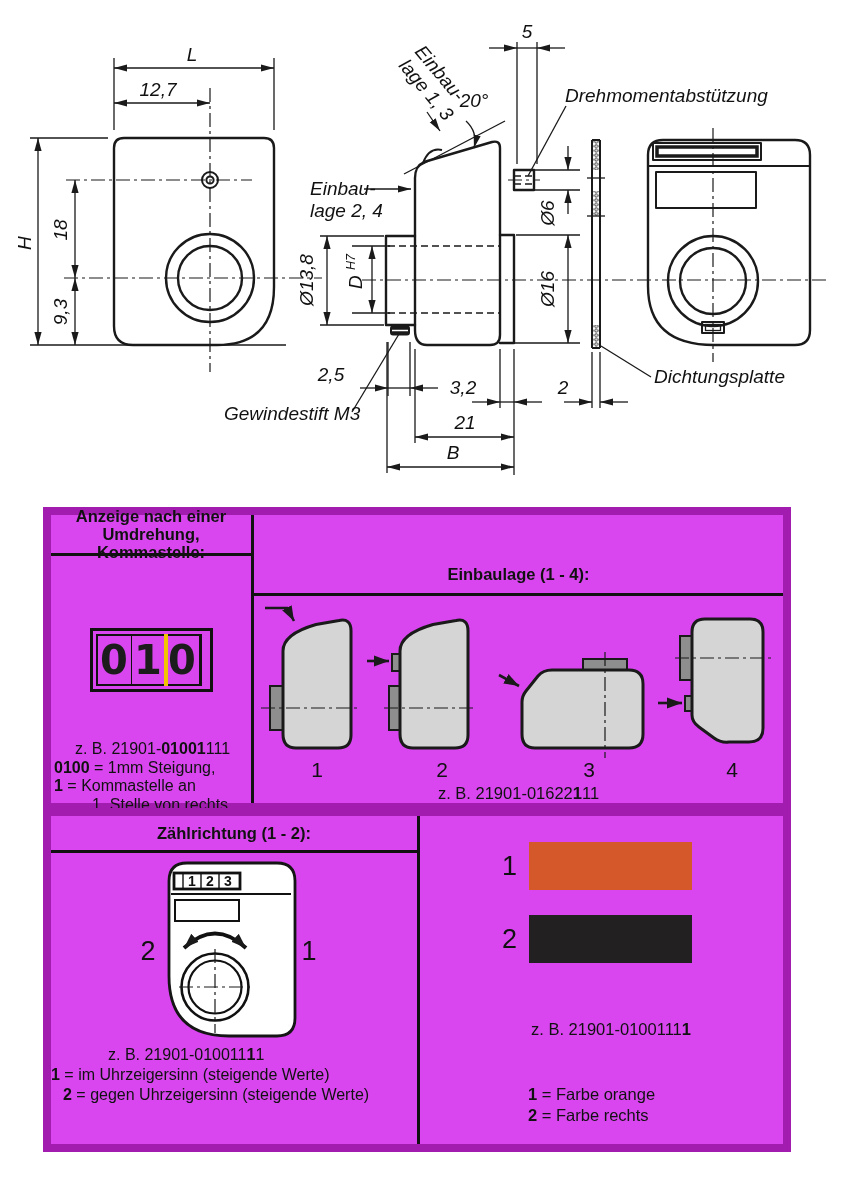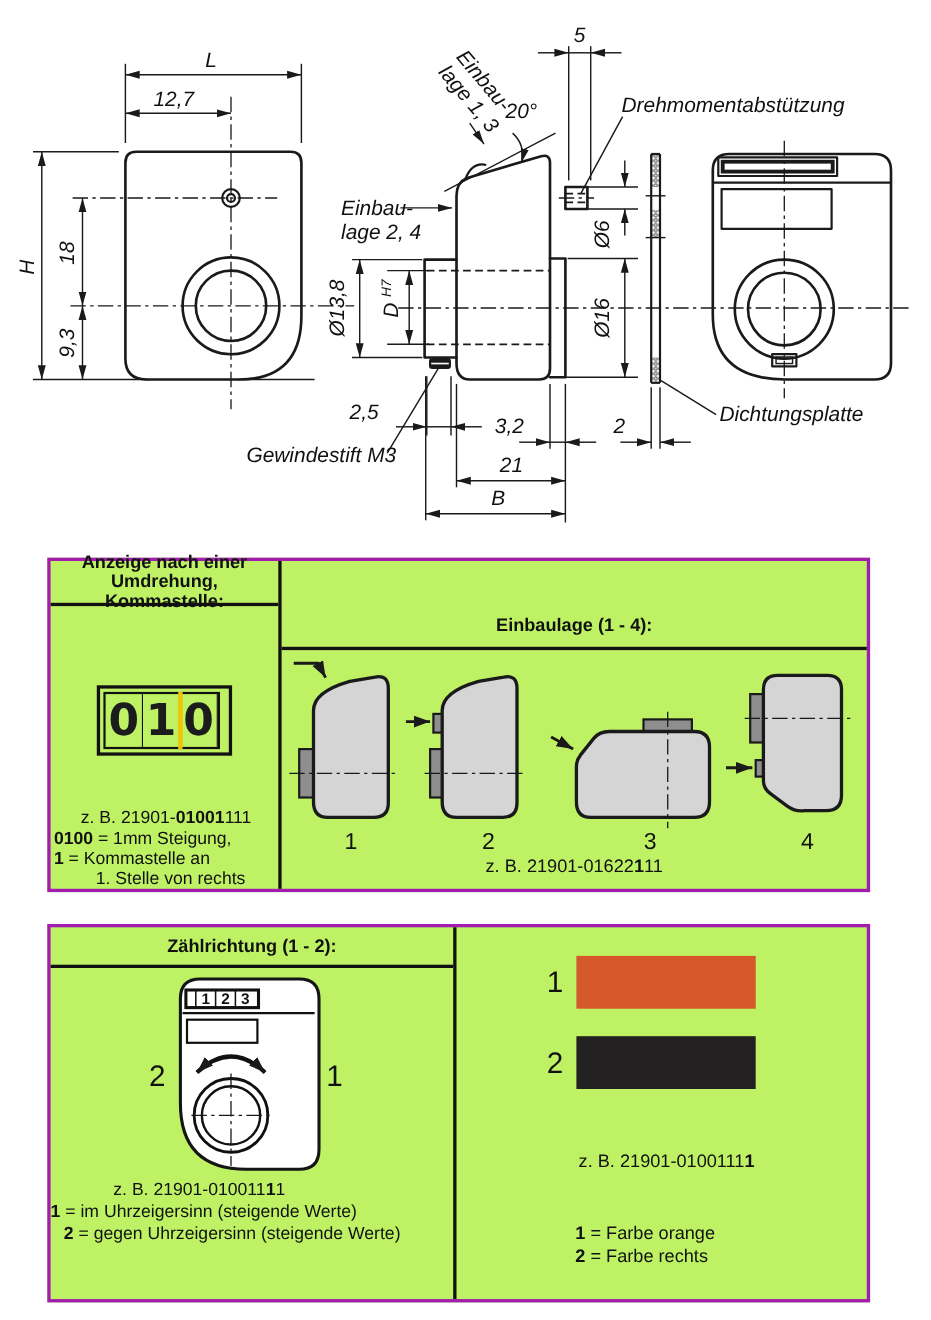--- a/index.html
+++ b/index.html
@@ -16,21 +16,21 @@
   text.dimm{font:italic 19px "Liberation Sans",sans-serif;fill:#111;text-anchor:middle;}
   text.dims{font:italic 12.5px "Liberation Sans",sans-serif;fill:#111;text-anchor:middle;}
   
   .shp{fill:#d5d5d5;stroke:#1a1a1a;stroke-width:3;stroke-linejoin:round;}
   .tab{fill:#8e8e8e;stroke:#1a1a1a;stroke-width:2;}
   .arr{fill:none;stroke:#1a1a1a;stroke-width:2.6;}
   .num{font:21px "Liberation Sans",sans-serif;fill:#111;text-anchor:middle;}
   .dnum{font:27px "Liberation Sans",sans-serif;fill:#111;text-anchor:middle;}
   .mdig{font:700 14px "Liberation Sans",sans-serif;fill:#111;text-anchor:middle;}
   
-  .tbl{position:absolute;border:3px solid #a21caf;background:#bef264;box-sizing:border-box;display:flex;}
+  .tbl{position:absolute;border:8px solid #a21caf;background:#d946ef;box-sizing:border-box;display:flex;}
   .col{box-sizing:border-box;}
   .colL{border-right:3px solid #111;}
   .hdr{box-sizing:border-box;border-bottom:3px solid #111;display:flex;flex-direction:column;
        align-items:center;justify-content:center;font:700 16.5px/18px "Liberation Sans",sans-serif;text-align:center;}
   .tline{font:16px/18.5px "Liberation Sans",sans-serif;white-space:nowrap;}
   .tline b{font-weight:700;}
   .center{text-align:center;}
   
   .counter{display:block;width:106px;margin:72px auto 0;border:3px solid #111;padding:3px 8px 3px 3px;box-sizing:content-box;}
   .cinner{position:relative;border:2px solid #111;display:flex;}
@@ -261,21 +261,21 @@
         <line class="cl" x1="680" y1="610" x2="779" y2="610"></line>
         <text class="num" x="737" y="729">4</text>
       </g>
     </svg>
     <div style="margin-top:2px;">
       <div class="tline center" style="font-size:16.5px;line-height:21px;"><span>z. B. 21901-01622</span><b>1</b><span>11</span></div>
     </div>
   </div>
 </div>
 
-<div class="tbl" style="left:43px;top:840px;width:748px;height:344px;justify-content:space-between;">
+<div class="tbl" style="left:43px;top:808px;width:748px;height:344px;justify-content:space-between;">
   <div class="col colL" style="width:369px;">
     <div class="hdr" style="height:37px;">
       <span>Zählrichtung (1 - 2):</span>
     </div>
     <svg width="200" height="180" viewBox="138 884 200 180" style="margin:6px 0 0 84px;">
       <path d="M172,906 Q172,888 190,888 L280,888 Q298,888 298,906 L298,1043 Q298,1061 280,1061 L232,1061 Q172,1061 172,1001 Z" fill="#fff" stroke="#151515" stroke-width="2.8"></path>
       <rect x="177" y="898" width="66" height="16" fill="none" stroke="#111" stroke-width="2.8"></rect>
       <line x1="186" y1="898" x2="186" y2="914" stroke="#111" stroke-width="1.4"></line>
       <line x1="204" y1="898" x2="204" y2="914" stroke="#111" stroke-width="1.4"></line>
       <line x1="222" y1="898" x2="222" y2="914" stroke="#111" stroke-width="1.4"></line>

